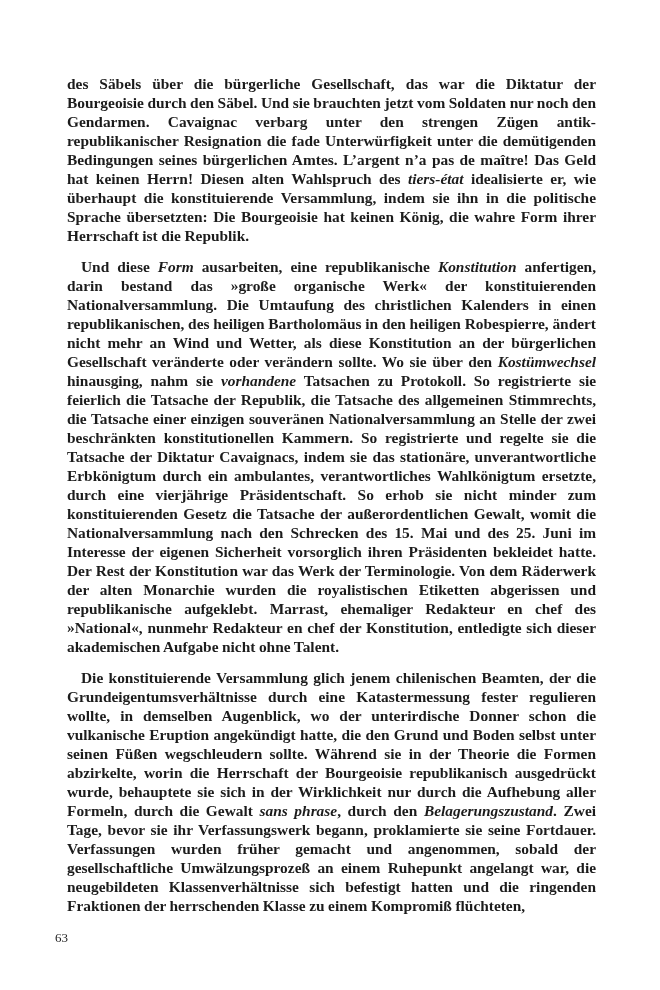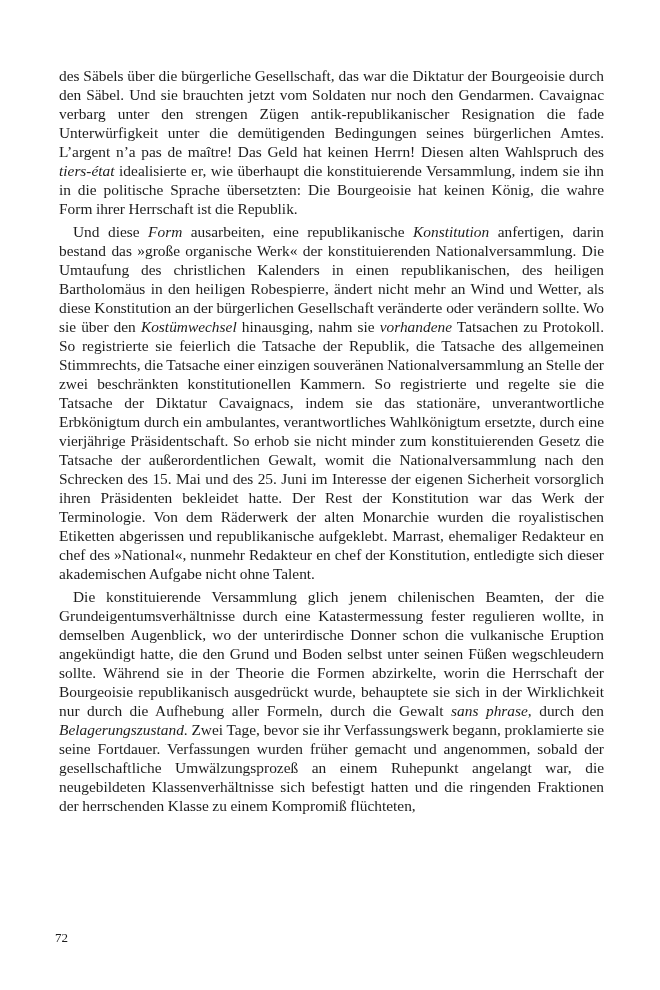--- a/index.html
+++ b/index.html
@@ -27,22 +27,23 @@
     width: 553px;
     font-size: 15.4px;
     line-height: 19px;
     text-align: justify;
     text-justify: inter-word;
     hyphens: auto;
     -webkit-hyphens: auto;
     word-spacing: -0.02em;
   }
   .para {
-    margin: 4px;
+    margin: 12px;
     padding: 0;
+    font-weight: bold;
   }
   .para.indent {
     text-indent: 14px;
   }
   .para em {
     font-style: italic;
   }
   .page-number {
     position: absolute;
     left: 55px;
@@ -54,14 +55,14 @@
 </style>
 </head>
 <body>
 
 <div class="page">
   <div class="text-block">
       <p class="para"><span>des Säbels über die bürgerliche Gesellschaft, das war die Diktatur der Bourgeoisie durch den Säbel. Und sie brauchten jetzt vom Soldaten nur noch den Gendarmen. Cavaignac verbarg unter den strengen Zügen antik-republikanischer Resignation die fade Unterwürfigkeit unter die demütigenden Bedingungen seines bürgerlichen Amtes. L’argent n’a pas de maître! Das Geld hat keinen Herrn! Diesen alten Wahlspruch des </span><em>tiers-état</em><span> idealisierte er, wie überhaupt die konstituierende Versammlung, indem sie ihn in die politische Sprache übersetzten: Die Bourgeoisie hat keinen König, die wahre Form ihrer Herrschaft ist die Republik.</span></p>
       <p class="para indent"><span>Und diese </span><em>Form</em><span> ausarbeiten, eine republikanische </span><em>Konstitution</em><span> anfertigen, darin bestand das »große organische Werk« der konstituierenden Nationalversammlung. Die Umtaufung des christlichen Kalenders in einen republikanischen, des heiligen Bartholomäus in den heiligen Robespierre, ändert nicht mehr an Wind und Wetter, als diese Konstitution an der bürgerlichen Gesellschaft veränderte oder verändern sollte. Wo sie über den </span><em>Kostümwechsel</em><span> hinausging, nahm sie </span><em>vorhandene</em><span> Tatsachen zu Protokoll. So registrierte sie feierlich die Tatsache der Republik, die Tatsache des allgemeinen Stimmrechts, die Tatsache einer einzigen souveränen Nationalversammlung an Stelle der zwei beschränkten konstitutionellen Kammern. So registrierte und regelte sie die Tatsache der Diktatur Cavaignacs, indem sie das stationäre, unverantwortliche Erbkönigtum durch ein ambulantes, verantwortliches Wahlkönigtum ersetzte, durch eine vierjährige Präsidentschaft. So erhob sie nicht minder zum konstituierenden Gesetz die Tatsache der außerordentlichen Gewalt, womit die Nationalversammlung nach den Schrecken des 15. Mai und des 25. Juni im Interesse der eigenen Sicherheit vorsorglich ihren Präsidenten bekleidet hatte. Der Rest der Konstitution war das Werk der Terminologie. Von dem Räderwerk der alten Monarchie wurden die royalistischen Etiketten abgerissen und republikanische aufgeklebt. Marrast, ehemaliger Redakteur en chef des »National«, nunmehr Redakteur en chef der Konstitution, entledigte sich dieser akademischen Aufgabe nicht ohne Talent.</span></p>
       <p class="para indent"><span>Die konstituierende Versammlung glich jenem chilenischen Beamten, der die Grundeigentumsverhältnisse durch eine Katastermessung fester regulieren wollte, in demselben Augenblick, wo der unterirdische Donner schon die vulkanische Eruption angekündigt hatte, die den Grund und Boden selbst unter seinen Füßen wegschleudern sollte. Während sie in der Theorie die Formen abzirkelte, worin die Herrschaft der Bourgeoisie republikanisch ausgedrückt wurde, behauptete sie sich in der Wirklichkeit nur durch die Aufhebung aller Formeln, durch die Gewalt </span><em>sans phrase</em><span>, durch den </span><em>Belagerungszustand</em><span>. Zwei Tage, bevor sie ihr Verfassungswerk begann, proklamierte sie seine Fortdauer. Verfassungen wurden früher gemacht und angenommen, sobald der gesellschaftliche Umwälzungsprozeß an einem Ruhepunkt angelangt war, die neugebildeten Klassenverhältnisse sich befestigt hatten und die ringenden Fraktionen der herrschenden Klasse zu einem Kompromiß flüchteten,</span></p>
     </div>
-  <div class="page-number">72</div>
+  <div class="page-number">63</div>
 </div>
 
 </body></html>

